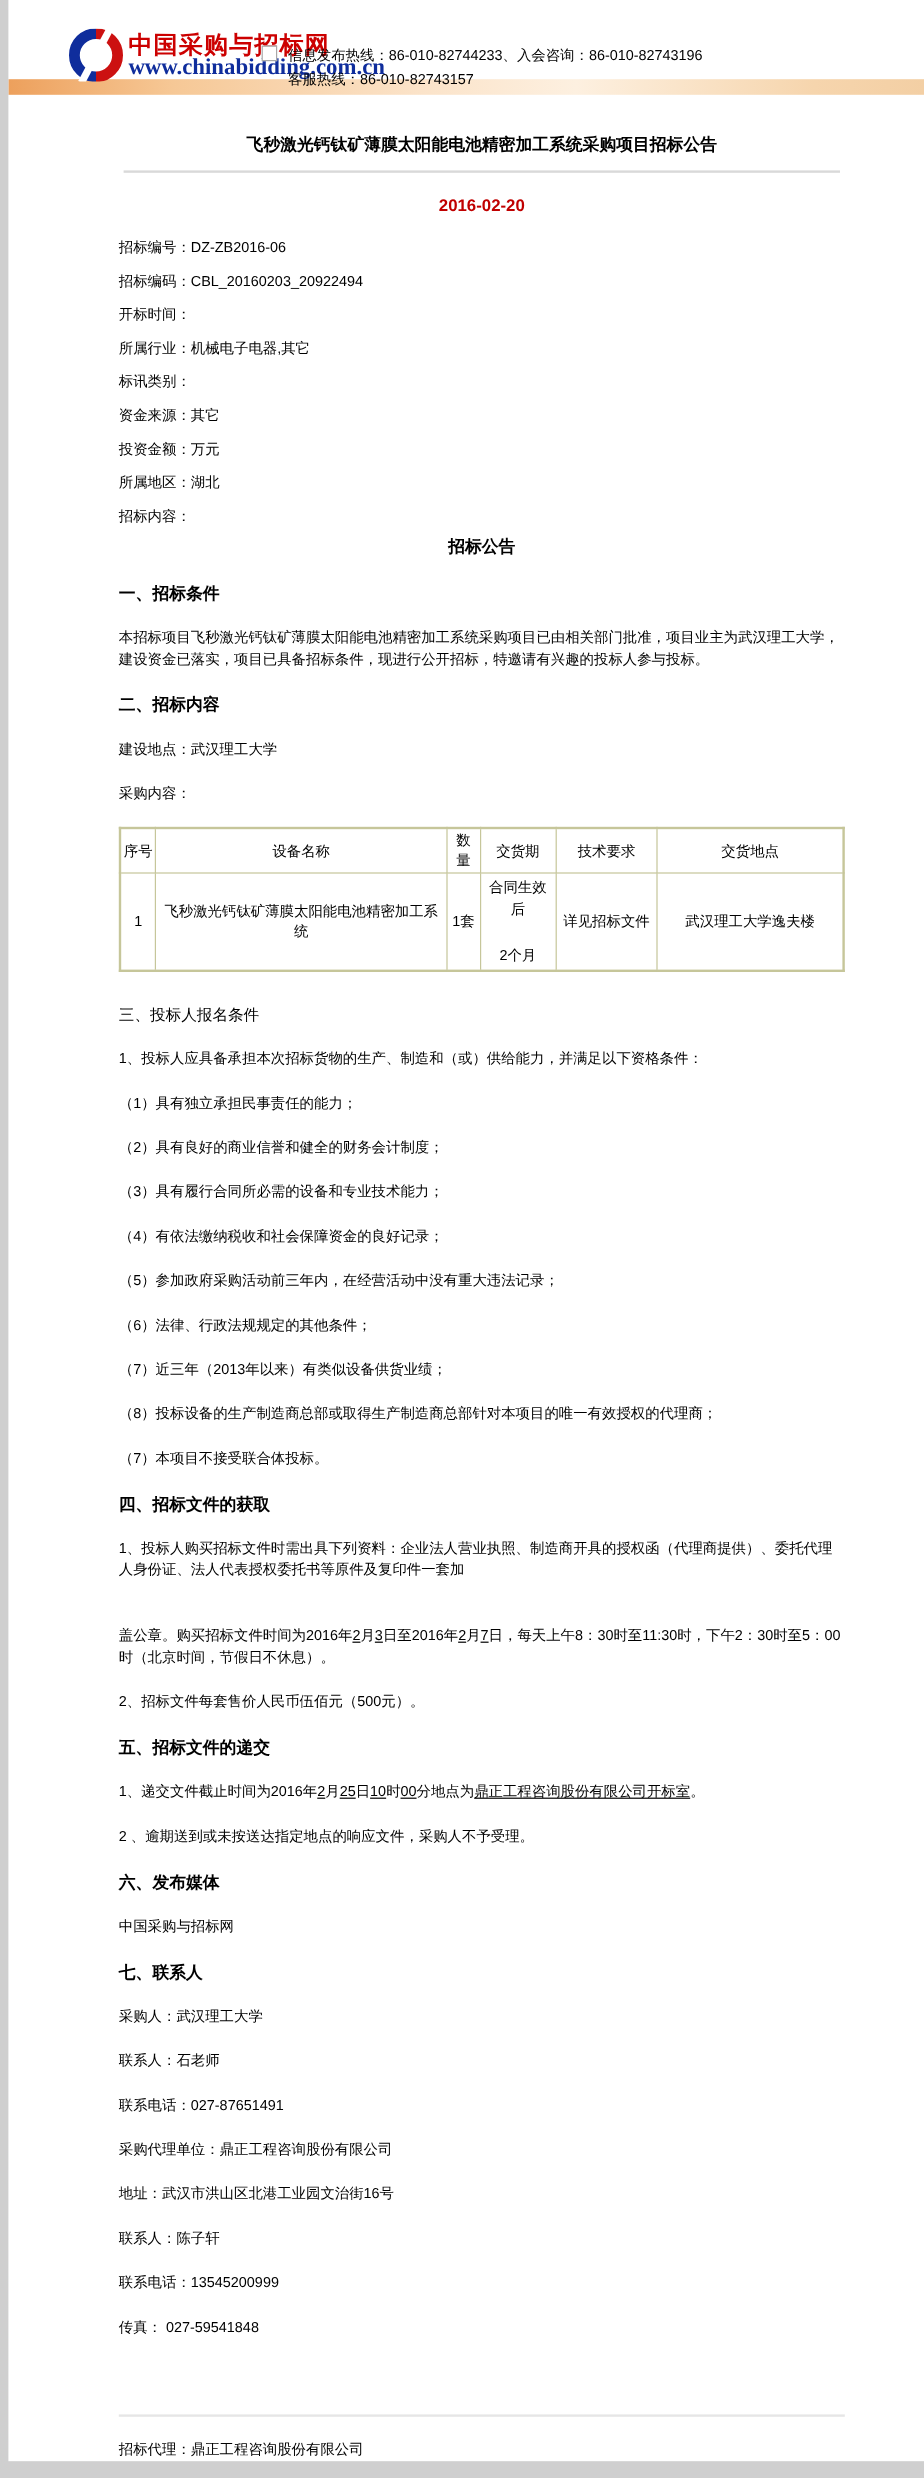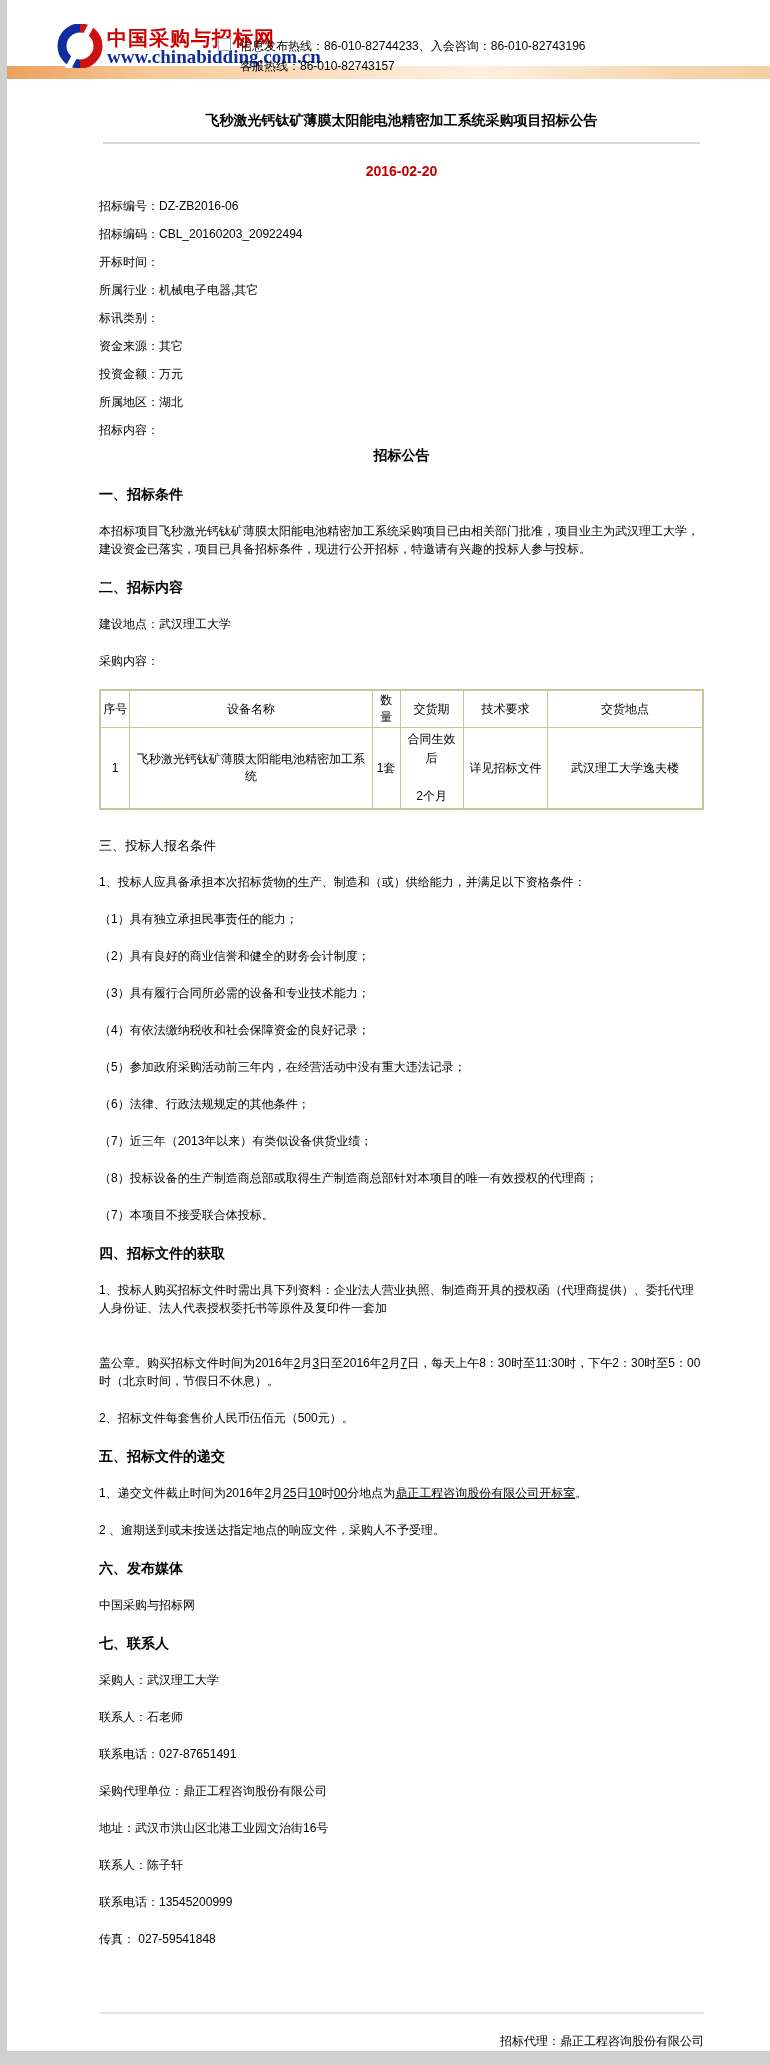--- a/index.html
+++ b/index.html
@@ -44,21 +44,21 @@
   table.goods, table.goods th, table.goods td { border:1px solid #c6c69a; }
   table.goods { border-width:2px; }
   table.goods th { font-weight:normal; text-align:center; height:22px; padding:1px 2px; font-size:12px; }
   table.goods td { padding:2px 2px; font-size:12px; vertical-align:middle; text-align:center;margin-left:36px; }
   td.cell-device { text-align:left; vertical-align:top; }
   td.cell-delivery { white-space:pre-line; line-height:19px; vertical-align:top; }
   .w-no{width:30px;} .w-device{width:247px;} .w-qty{width:28px;} .w-del{width:64px;} .w-tech{width:86px;} .w-place{width:158px;}
 
   
   .footer-divider { height:2px; background:#e6e6e6; margin:64px 0 18px; }
-  .footer-line { margin:0 0 9px !important; line-height:18px;text-align:right; }
+  .footer-line { margin:0 0 9px !important; line-height:18px; }
 </style>
 </head>
 <body>
 
 <div class="left-strip"></div>
 
 <div class="page">
 
   <div class="header">
     <div class="logo">

